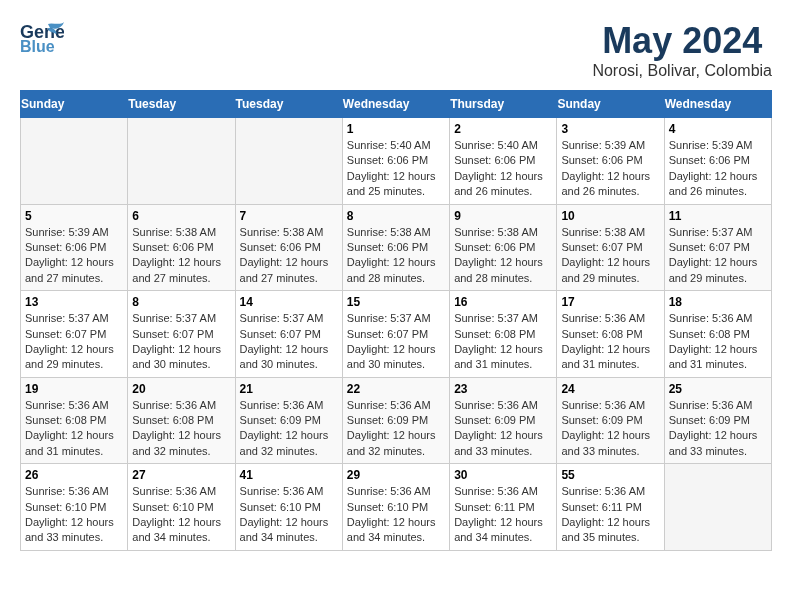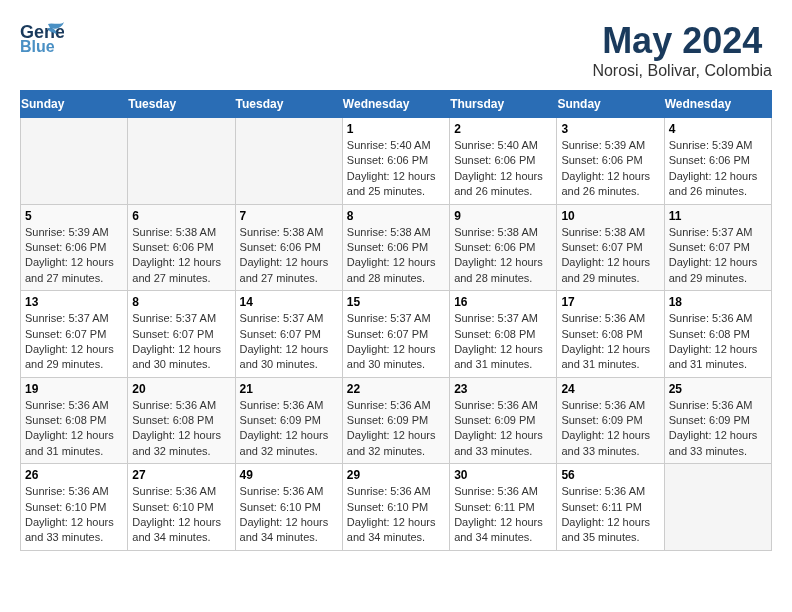--- a/index.html
+++ b/index.html
@@ -311,42 +311,42 @@
 and 33 minutes.</div>
         </td>
         <td>
           <div class="day-num">27</div>
           <div class="day-info" style="white-space: pre-line;">Sunrise: 5:36 AM
 Sunset: 6:10 PM
 Daylight: 12 hours
 and 34 minutes.</div>
         </td>
         <td>
-          <div class="day-num">49</div>
+          <div class="day-num">41</div>
           <div class="day-info" style="white-space: pre-line;">Sunrise: 5:36 AM
 Sunset: 6:10 PM
 Daylight: 12 hours
 and 34 minutes.</div>
         </td>
         <td>
           <div class="day-num">29</div>
           <div class="day-info" style="white-space: pre-line;">Sunrise: 5:36 AM
 Sunset: 6:10 PM
 Daylight: 12 hours
 and 34 minutes.</div>
         </td>
         <td>
           <div class="day-num">30</div>
           <div class="day-info" style="white-space: pre-line;">Sunrise: 5:36 AM
 Sunset: 6:11 PM
 Daylight: 12 hours
 and 34 minutes.</div>
         </td>
         <td>
-          <div class="day-num">56</div>
+          <div class="day-num">55</div>
           <div class="day-info" style="white-space: pre-line;">Sunrise: 5:36 AM
 Sunset: 6:11 PM
 Daylight: 12 hours
 and 35 minutes.</div>
         </td>
         <td class="empty"></td>
       </tr>
     </tbody>
 </table>
 

